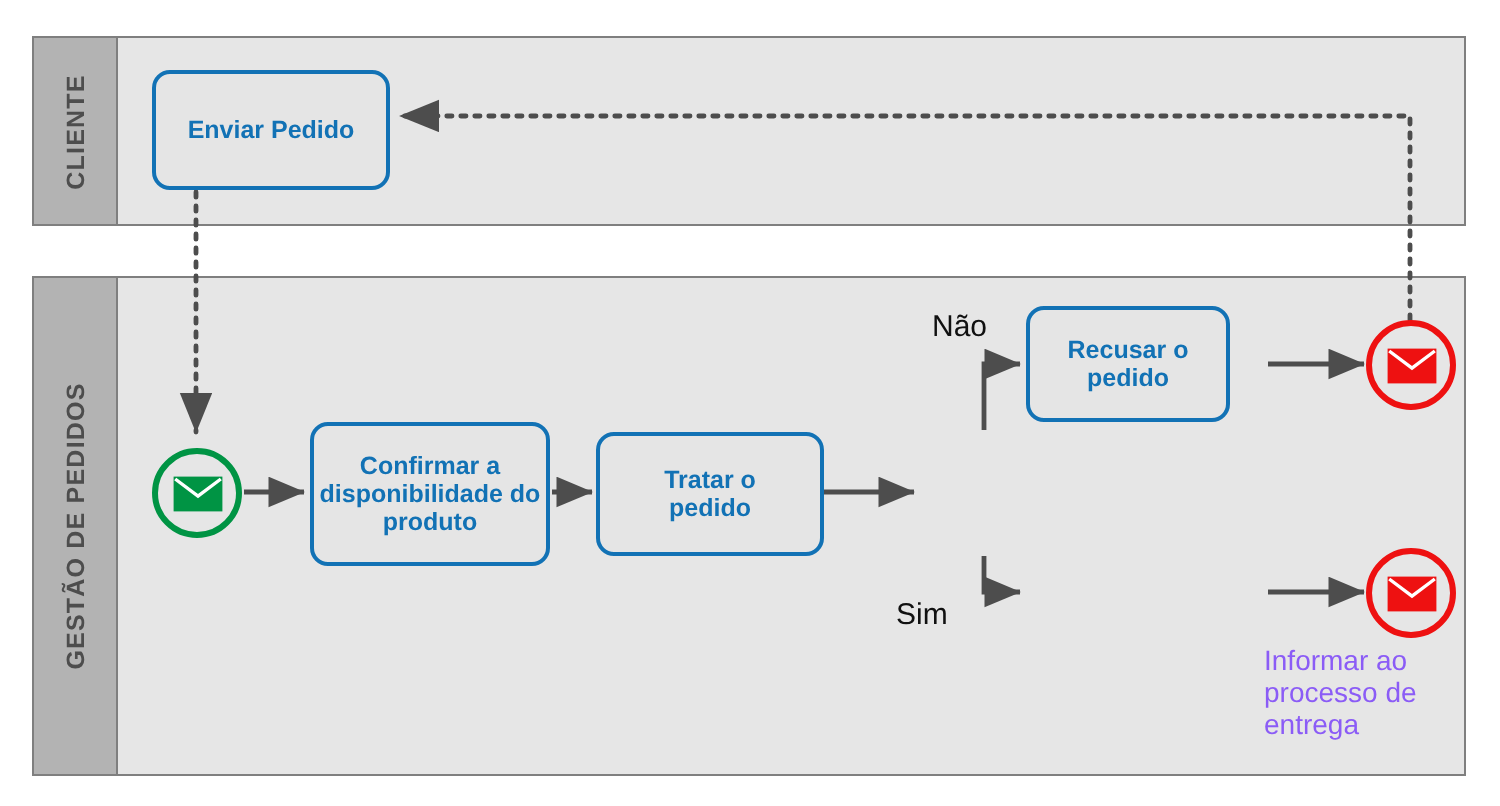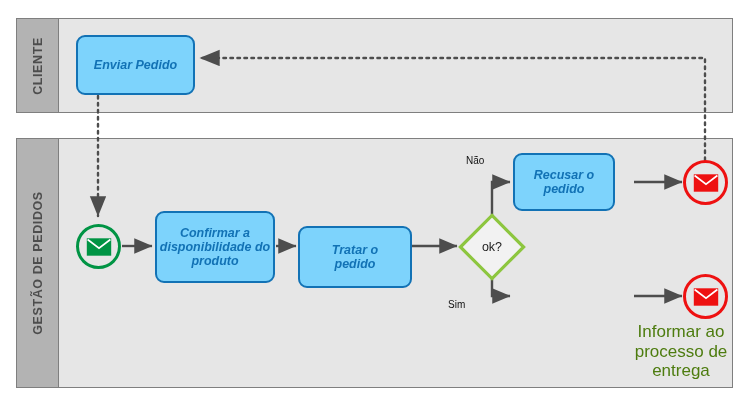--- a/index.html
+++ b/index.html
@@ -5,36 +5,36 @@
   html,body{margin:0;padding:0;background:#ffffff;}
   body{width:750px;height:403px;font-family:"Liberation Sans",sans-serif;overflow:hidden;}
   #canvas{position:relative;width:750px;height:403px;background:#ffffff;}
 
   .pool{position:absolute;box-sizing:border-box;border:1px solid #7f7f7f;background:#e6e6e6;}
   .lane-header{position:absolute;box-sizing:border-box;border:1px solid #7f7f7f;background:#b3b3b3;
                display:flex;align-items:center;justify-content:center;}
   .lane-header span{display:block;transform:rotate(-90deg);white-space:nowrap;
         font-size:12.5px;font-weight:bold;color:#4d4d4d;letter-spacing:.6px;}
 
-  .task{position:absolute;box-sizing:border-box;background:#7dd3fc;border:2.2px solid #1272b5;
-        border-radius:9px;display:flex;align-items:center;justify-content:center;text-align:center;font-style:italic;}
+  .task{position:absolute;box-sizing:border-box;background:#e5e5e5;border:2.2px solid #1272b5;
+        border-radius:9px;display:flex;align-items:center;justify-content:center;text-align:center;}
   .task span{display:block;font-size:12.5px;font-weight:bold;color:#1272b5;line-height:1.12;}
 
   .event{position:absolute;box-sizing:border-box;border-radius:50%;background:transparent;}
   .event.start{border:3.4px solid #009444;}
   .event.end{border:3.4px solid #ee1111;}
   .env{position:absolute;left:50%;top:50%;transform:translate(-50%,-50%);}
 
   .gateway{position:absolute;}
   .gw-label{position:absolute;left:0;top:0;width:100%;height:100%;
             display:flex;align-items:center;justify-content:center;}
   .gw-label span{font-size:12.5px;color:#222;font-weight:normal;}
 
-  .flowlabel{position:absolute;font-size:10px;color:#111;white-space:nowrap;}
-  .annot{position:absolute;font-size:17px;color:#4d7c0f;line-height:1.15;text-align:center;}
+  .flowlabel{position:absolute;font-size:15px;color:#111;white-space:nowrap;}
+  .annot{position:absolute;font-size:14px;color:#8b5cf6;line-height:1.15;text-align:left;}
 
   svg.layer{position:absolute;left:0;top:0;width:750px;height:403px;pointer-events:none;}
 </style>
 </head>
 <body>
 
 <div id="canvas">
 
   <div class="pool" style="left:16px;top:18px;width:717px;height:95px;"></div>
   <div class="lane-header" style="left:16px;top:18px;width:43px;height:95px;">
@@ -80,21 +80,21 @@
   </svg>
 
   <div class="task" style="left:76px;top:35px;width:119px;height:60px;">
     <span>Enviar Pedido</span>
   </div>
 
   <div class="task" style="left:155px;top:211px;width:120px;height:72px;">
     <span style="max-width:112px;">Confirmar a disponibilidade do produto</span>
   </div>
 
-  <div class="task" style="left:298px;top:226px;width:114px;height:62px;">
+  <div class="task" style="left:298px;top:216px;width:114px;height:62px;">
     <span style="max-width:78px;">Tratar o pedido</span>
   </div>
 
   <div class="task" style="left:513px;top:153px;width:102px;height:58px;">
     <span style="max-width:84px;">Recusar o pedido</span>
   </div>
 
 
   <div class="event start" style="left:76px;top:224px;width:45px;height:45px;">
     <svg class="env" width="26" height="19" viewBox="0 0 26 19" xmlns="http://www.w3.org/2000/svg">
@@ -110,27 +110,19 @@
     </svg>
   </div>
 
   <div class="event end" style="left:683px;top:274px;width:45px;height:45px;">
     <svg class="env" width="26" height="19" viewBox="0 0 26 19" xmlns="http://www.w3.org/2000/svg">
       <rect x="0.8" y="0.8" width="24.4" height="17.4" fill="#ee1111"></rect>
       <path d="M1.6,2 L13,10.6 L24.4,2" fill="none" stroke="#ffffff" stroke-width="1.7"></path>
     </svg>
   </div>
 
-  <div class="gateway" style="left:458px;top:213px;width:68px;height:68px;">
-    <svg width="68" height="68" viewBox="0 0 68 68" xmlns="http://www.w3.org/2000/svg">
-      <polygon points="34,2.4 65.6,34 34,65.6 2.4,34" fill="#f2f2f2" stroke="#8dc63f" stroke-width="3.2"></polygon>
-    </svg>
-    <div class="gw-label">
-      <span>ok?</span>
-    </div>
-  </div>
 
   <div class="flowlabel" style="left:466px;top:155px;">Não</div>
   <div class="flowlabel" style="left:448px;top:299px;">Sim</div>
 
   <div class="annot" style="left:632px;top:322px;width:98px;">Informar ao processo de entrega</div>
 
 </div>
 
 </body></html>

